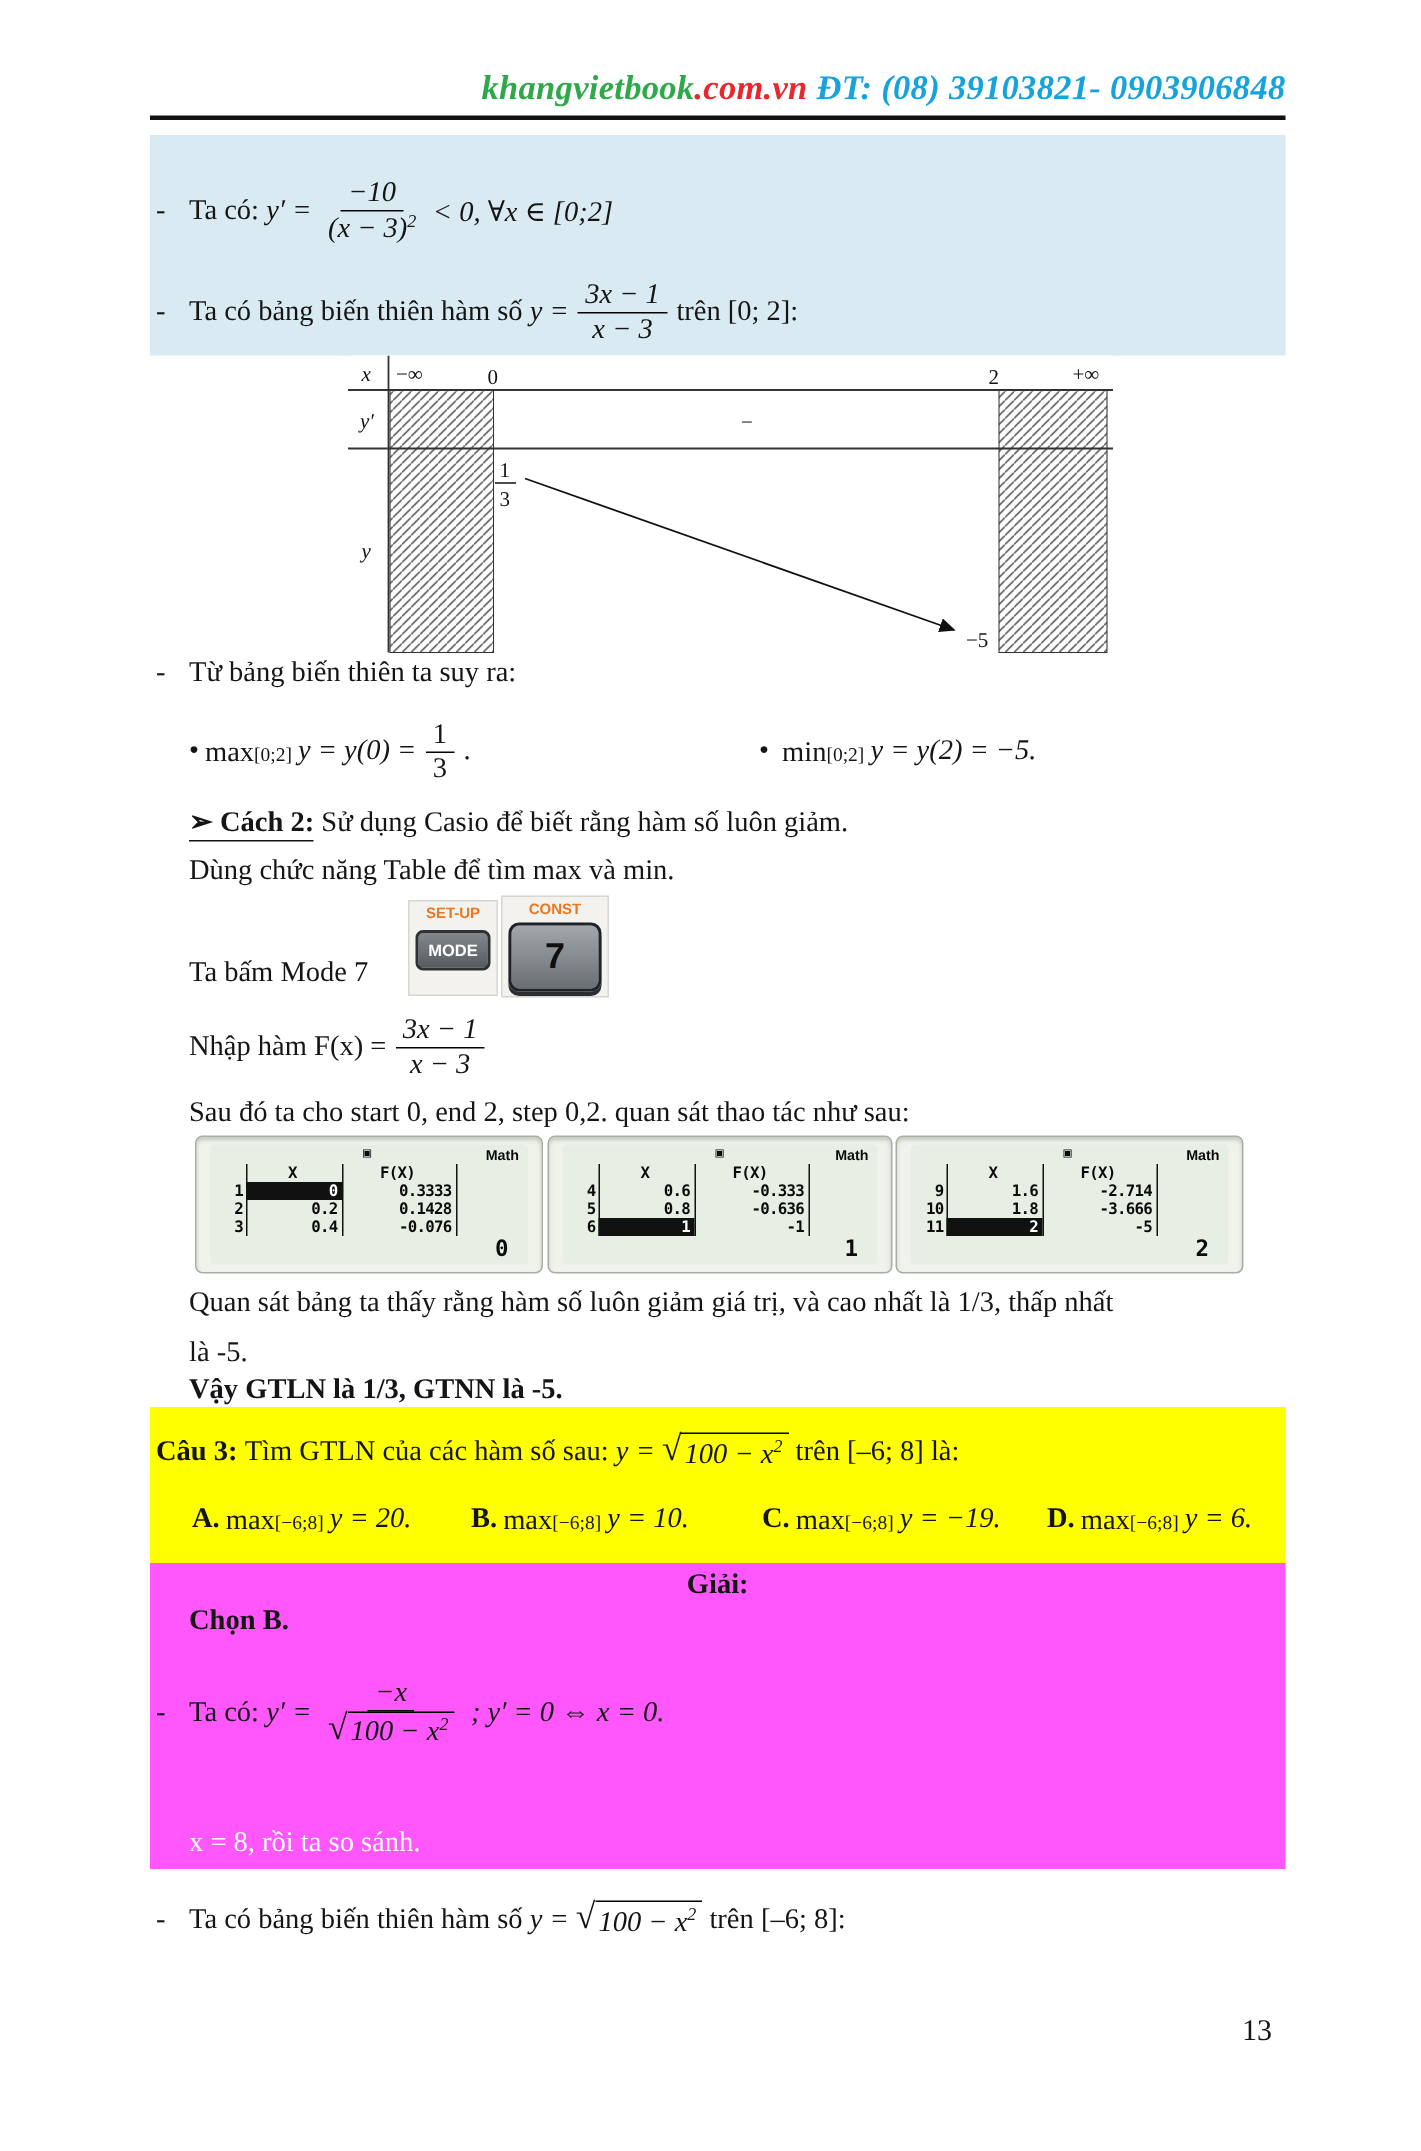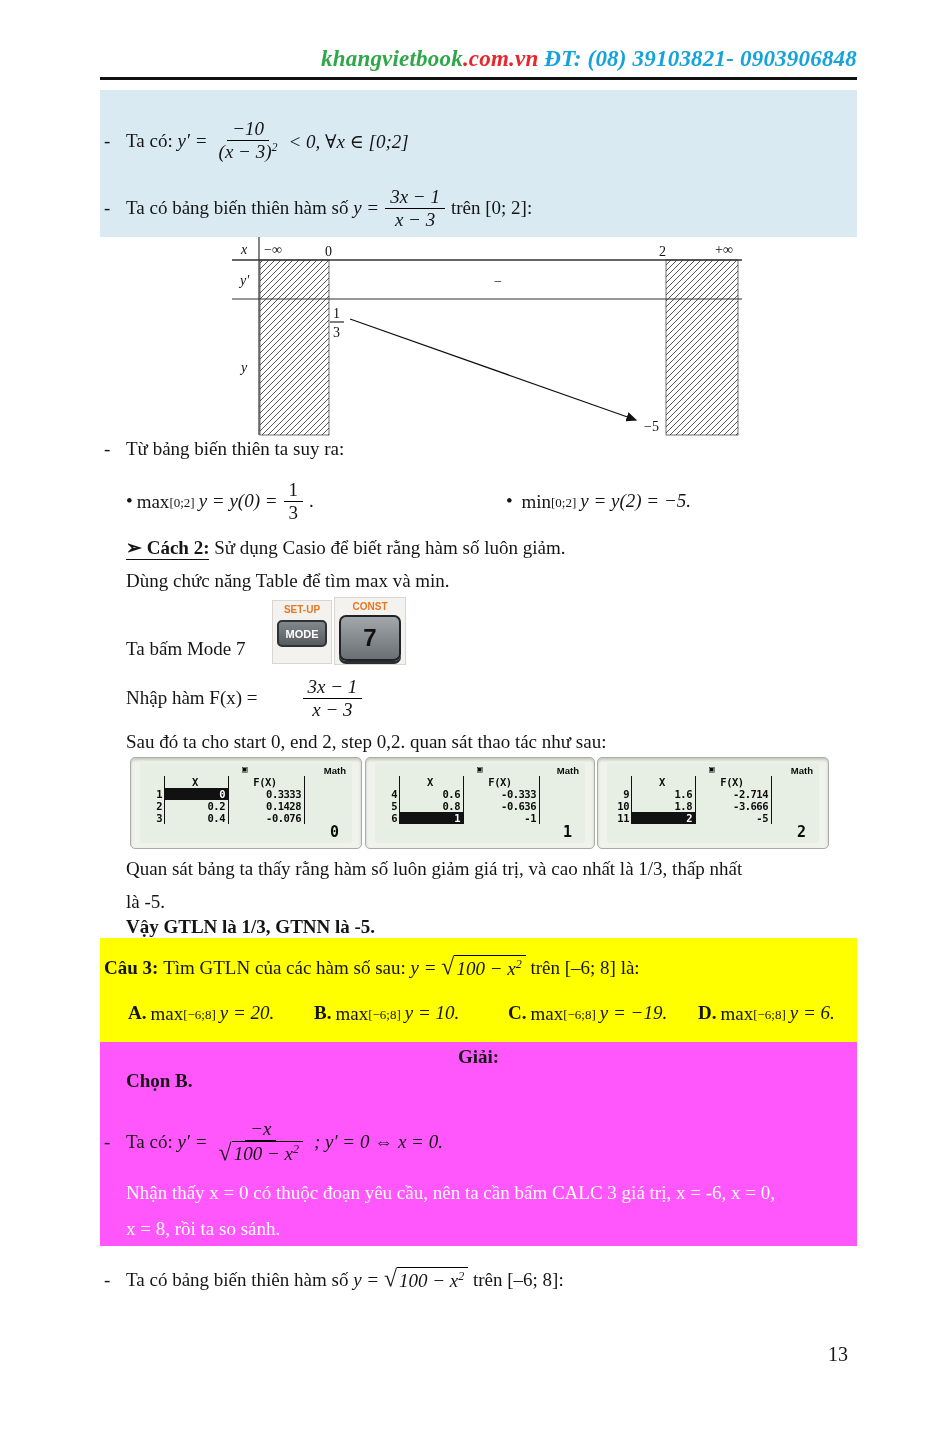--- a/index.html
+++ b/index.html
@@ -167,21 +167,21 @@
   <div class="abs row" style="left:126px;top:638px;">Ta bấm Mode 7</div>
   <div class="abs keypanel" style="left:272px;top:600px;width:58px;height:62px;">
     <span class="keylabel">SET-UP</span>
     <div id="mode-key">MODE</div>
   </div>
   <div class="abs keypanel" style="left:334px;top:597px;width:70px;height:66px;">
     <span class="keylabel">CONST</span>
     <div id="seven-key">7</div>
   </div>
 
-  <div class="row abs" style="left:126px;top:672px;height:52px;gap:39px;">
+  <div class="row abs" style="left:126px;top:672px;height:52px;">
     <span>Nhập hàm F(x) =</span>
     <span class="frac it">
       <span class="num">3x − 1</span>
       <span class="den">x − 3</span>
     </span>
   </div>
   <div class="abs" style="left:126px;top:731px;">Sau đó ta cho start 0, end 2, step 0,2. quan sát thao tác như sau:</div>
 
   <div class="screen" style="left:130px;top:757px;">
     <div class="lcd">
@@ -331,21 +331,20 @@
       <span class="it">y′ =</span>
       <span class="frac it">
         <span class="num">−x</span>
         <span class="den"><span class="sqrt">
               <span class="rad">√</span>
               <span class="bod"><span>100 − x</span><sup>2</sup></span>
             </span></span>
       </span>
       <span class="it">; y′ = 0 ⇔ x = 0.</span>
     </div>
-    <div class="abs white" style="left:26px;top:140px;">Nhận thấy x = 0 có thuộc đoạn yêu cầu, nên ta cần bấm CALC 3 giá trị, x = -6, x = 0,</div>
     <div class="abs white" style="left:26px;top:176px;">x = 8, rồi ta so sánh.</div>
   </div>
 
   <div class="row abs" style="left:104px;top:1258px;height:44px;">
     <span class="dash">-</span>
     <span>Ta có bảng biến thiên hàm số</span>&nbsp;
     <span class="it">y =</span>&nbsp;
     <span class="sqrt it">
         <span class="rad">√</span>
         <span class="bod"><span>100 − x</span><sup>2</sup></span>

